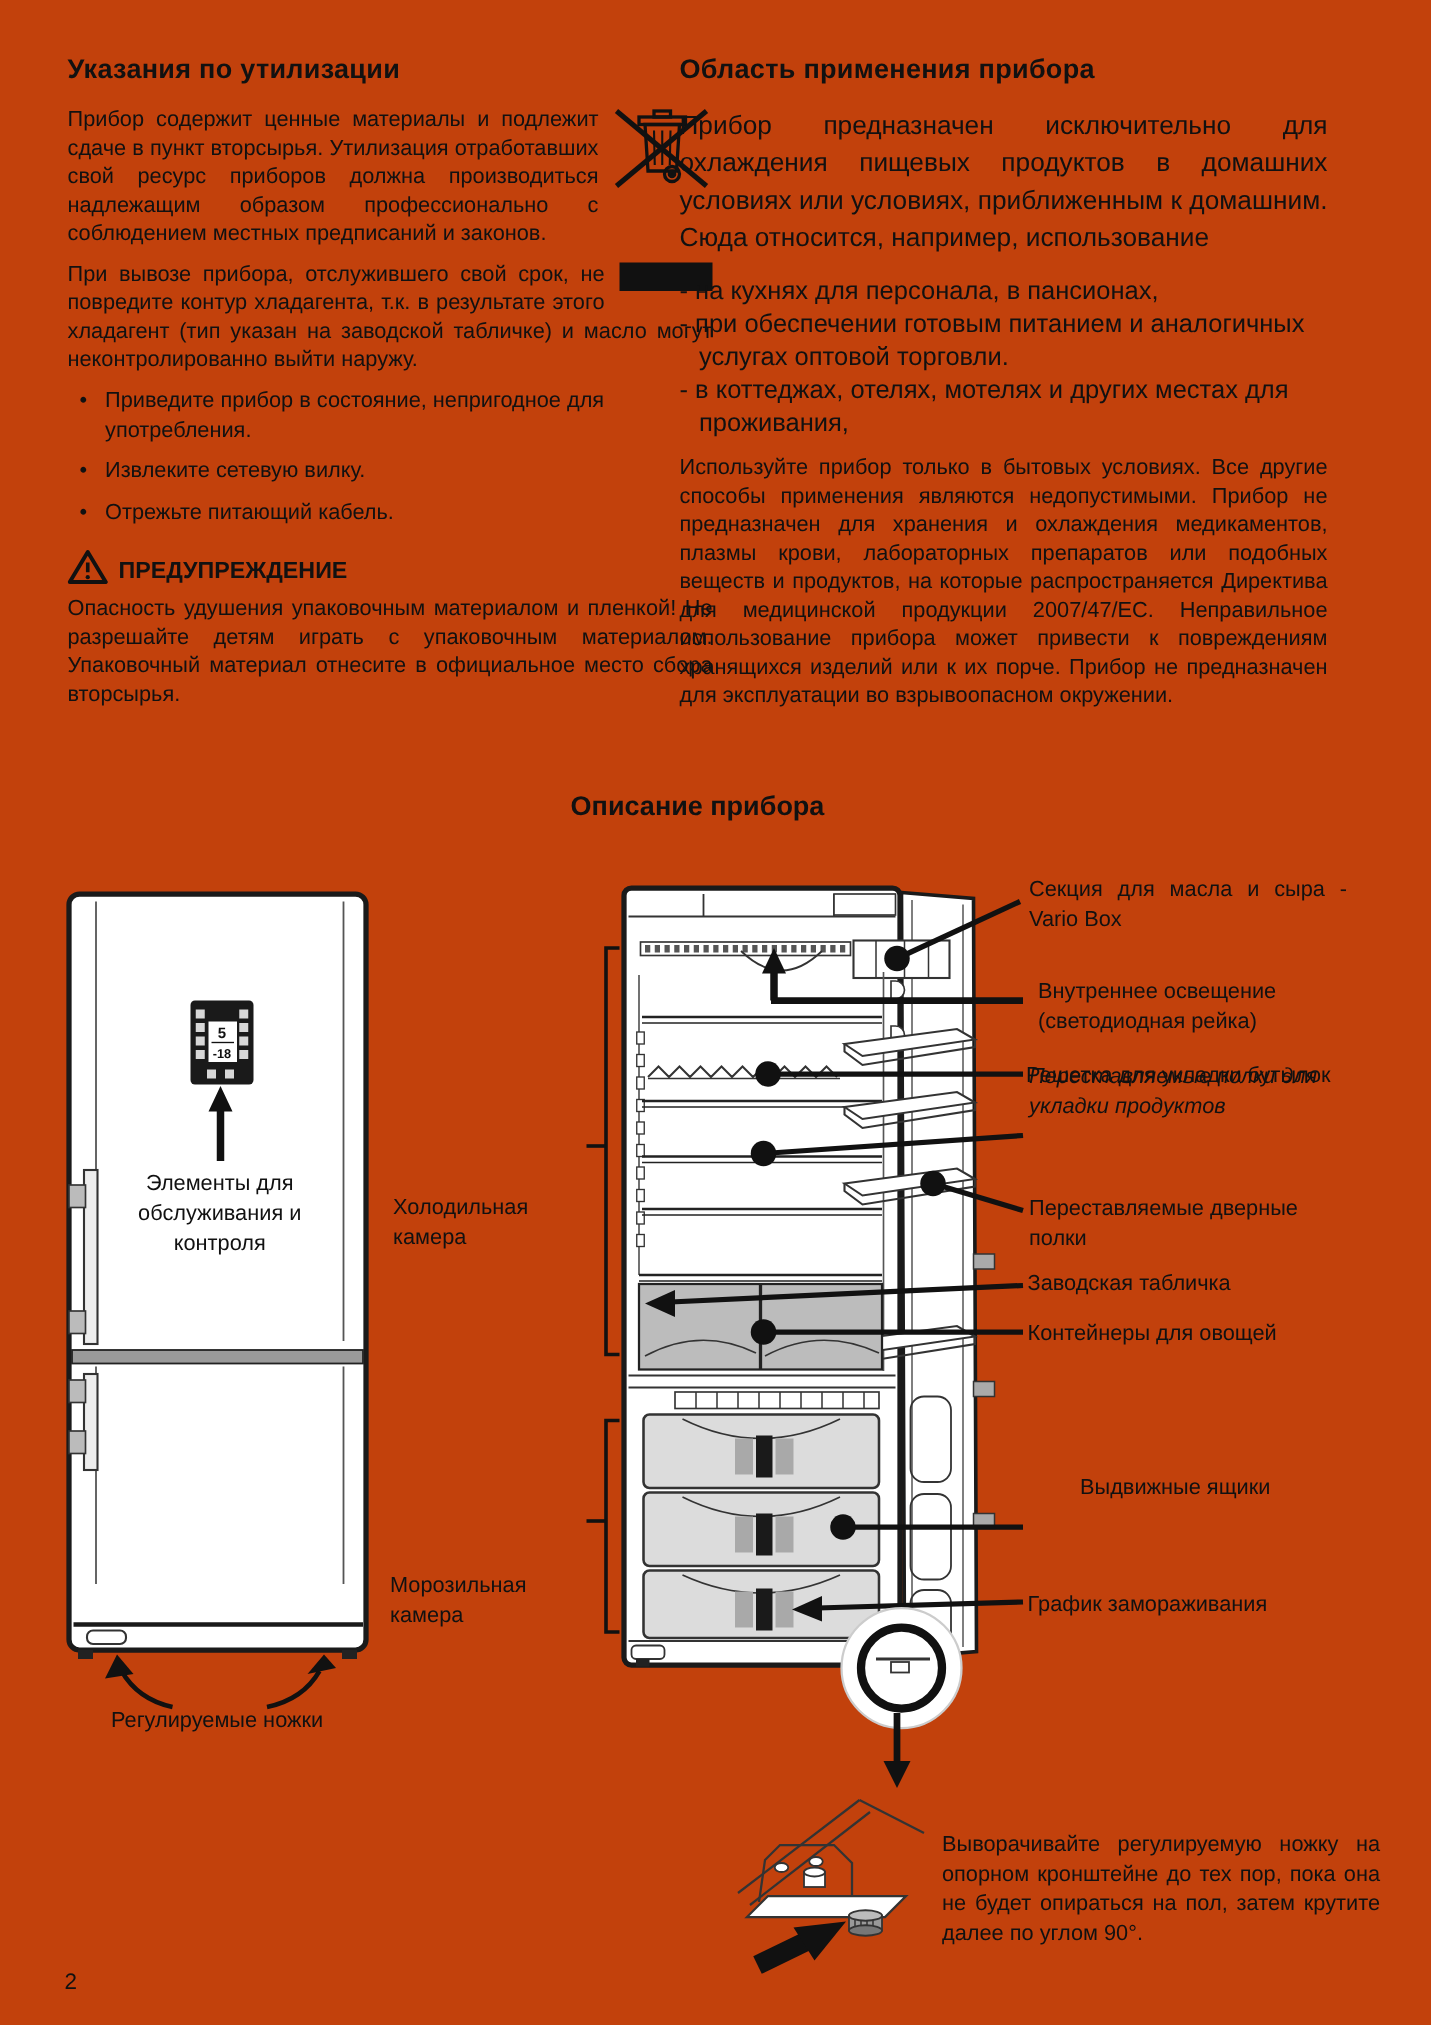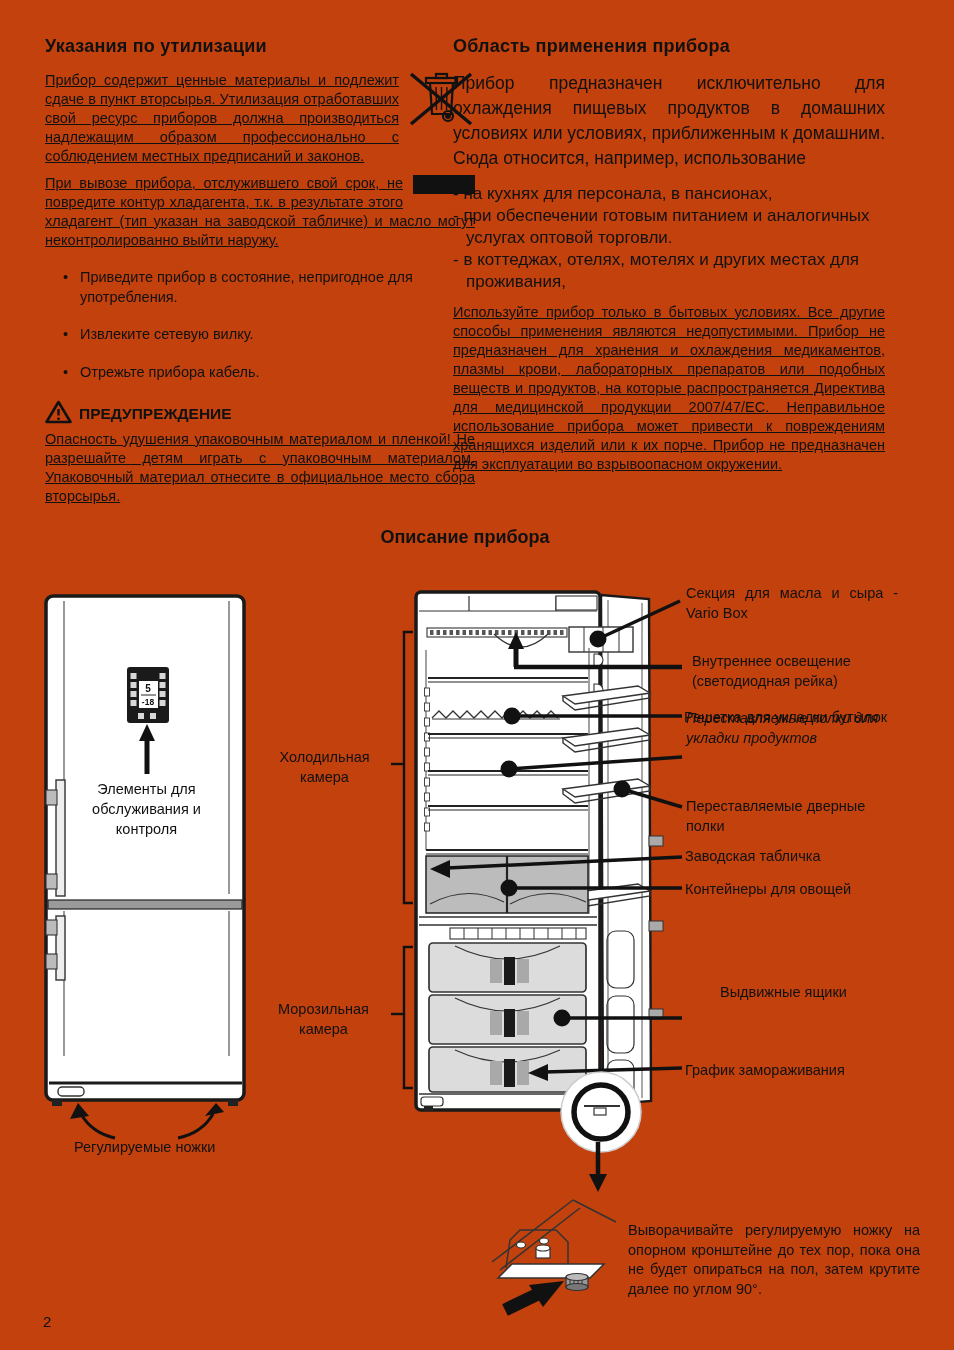--- a/index.html
+++ b/index.html
@@ -2,36 +2,36 @@
 <html><head>
 <meta charset="utf-8">
 <style>
   html,body{margin:0;padding:0;background:#fff;}
   .page{position:relative;width:954px;height:1350px;background:#c2410c;overflow:hidden;
         font-family:"Liberation Sans","DejaVu Sans",sans-serif;color:#111;}
   .col{position:absolute;top:36px;}
   .col-left{left:45px;width:430px;}
   .col-right{left:453px;width:432px;}
   h1.sec{font-size:18px;font-weight:bold;margin:0 0 14px 0;letter-spacing:.2px;}
-  .p{font-size:14.5px;line-height:19px;text-align:justify;margin:0 0 8px 0;text-decoration:underline;}
+  .p{font-size:14.5px;line-height:19px;text-align:justify;margin:0 0 8px 0;}
   .p-big{font-size:17.5px;line-height:25px;text-align:justify;margin:0 0 10px 0;}
   .dash-item{font-size:17px;line-height:22px;padding-left:13px;text-indent:-13px;margin:0;}
   ul.bullets{list-style:none;margin:8px 0 12px 0;padding:0;}
-  ul.bullets li{font-size:14.5px;line-height:19.5px;padding-left:17px;text-indent:-17px;margin:18px;}
+  ul.bullets li{font-size:14.5px;line-height:19.5px;padding-left:17px;text-indent:-17px;margin:8px;}
   ul.bullets li::before{content:"•";display:inline-block;width:17px;text-indent:0;}
   .icon-float{float:right;width:68px;height:58px;margin:0 0 0 8px;}
   .bar-float{float:right;width:62px;height:19px;margin:1px 0 2px 10px;background:#111;}
   .warn-head{margin:14px 0 2px 0;display:flex;align-items:center;gap:7px;}
   .warn-head span{font-size:15.5px;font-weight:bold;}
   .diagram-title{position:absolute;left:300px;top:527px;width:330px;text-align:center;
                  font-size:18px;font-weight:bold;}
   .lbl{position:absolute;font-size:14.5px;line-height:20px;}
   .nowrap{white-space:nowrap;}
   .just{text-align:justify;}
-  .right{text-align:center;}
+  .right{text-align:left;margin-top:48px;}
   .center{text-align:center;}
   .footnote{font-size:14.5px;line-height:19.5px;text-align:justify;}
   .pagenum{position:absolute;left:43px;top:1313px;font-size:15px;}
   svg.overlay{position:absolute;left:0;top:0;width:954px;height:1350px;}
 </style>
 </head>
 <body>
 
 <div class="page">
 
@@ -56,21 +56,21 @@
       </span>
       <span>Прибор содержит ценные материалы и подлежит сдаче в пункт вторсырья. Утилизация отработавших свой ресурс приборов должна производиться надлежащим образом профессионально с соблюдением местных предписаний и законов.</span>
     </div>
     <div class="p">
       <span class="bar-float"></span>
       <span>При вывозе прибора, отслужившего свой срок, не повредите контур хладагента, т.к. в результате этого хладагент (тип указан на заводской табличке) и масло могут неконтролированно выйти наружу.</span>
     </div>
     <ul class="bullets">
       <li>Приведите прибор в состояние, непригодное для употребления.</li>
       <li>Извлеките сетевую вилку.</li>
-      <li>Отрежьте прибора кабель.</li>
+      <li>Отрежьте питающий кабель.</li>
     </ul>
     <div class="warn-head">
       <span>
         <svg width="27" height="24" viewBox="0 0 27 24">
           <path d="M13.5,2 L25.5,22 L1.5,22 Z" fill="none" stroke="#111" stroke-width="2.6" stroke-linejoin="round"></path>
           <path d="M13.5,9 L13.5,15.5" stroke="#111" stroke-width="2.4"></path>
           <circle cx="13.5" cy="18.8" r="1.4" fill="#111"></circle>
         </svg>
       </span>
       <span>ПРЕДУПРЕЖДЕНИЕ</span>

